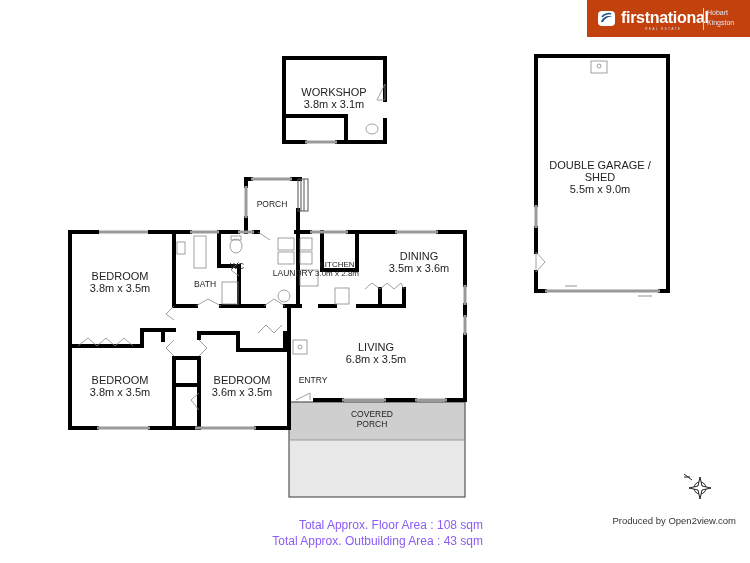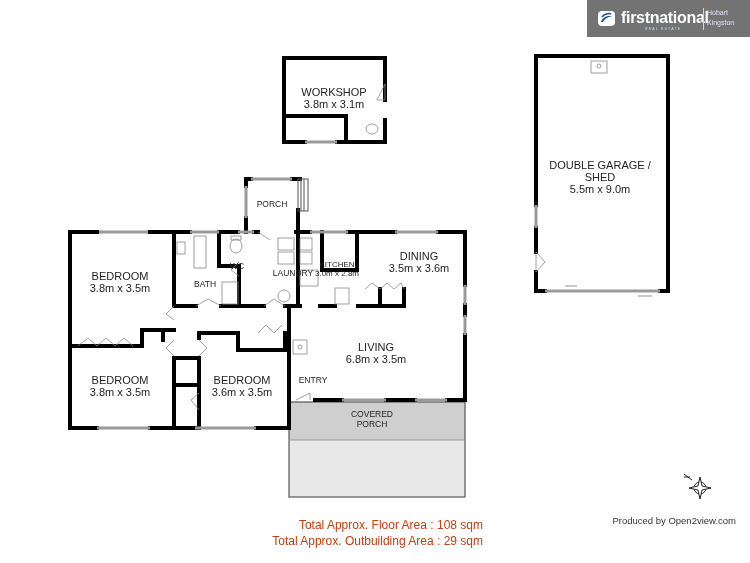--- a/index.html
+++ b/index.html
@@ -1,28 +1,28 @@
 <!DOCTYPE html>
 <html><head>
 <meta charset="utf-8">
 <style>
   html, body { margin: 0; padding: 0; background: #ffffff; }
   body { width: 750px; height: 563px; position: relative; overflow: hidden;
          font-family: "Liberation Sans", "DejaVu Sans", sans-serif; }
   #plan { position: absolute; left: 0; top: 0; }
-  .logo-box { position: absolute; left: 587px; top: 0; width: 163px; height: 37px; background: #737373; }
+  .logo-box { position: absolute; left: 587px; top: 0; width: 163px; height: 37px; background: #c2410c; }
   .logo-text { position: absolute; left: 34px; top: 9px; color: #fff; font-size: 16px; font-weight: bold; letter-spacing: -0.3px; }
   .logo-sub { position: absolute; left: 58px; top: 27px; color: #cfdcf0; font-size: 3.5px; letter-spacing: 1.2px; }
   .logo-sep { position: absolute; left: 116px; top: 8px; width: 1px; height: 22px; background: #c8d6ea; }
   .logo-loc { position: absolute; left: 120px; top: 8px; color: #dce6f4; font-size: 7px; line-height: 10px; }
   .logo-mark { position: absolute; left: 10px; top: 9px; width: 19px; height: 19px; }
   .lbl { position: absolute; text-align: center; color: #222; font-size: 11px; line-height: 12px; white-space: nowrap; transform: translateX(-50%); }
   .lbl.small { font-size: 8.5px; line-height: 10px; }
   .lbl.tiny { font-size: 8px; line-height: 9px; }
-  .area { position: absolute; color: #c2410c; font-size: 12px; line-height: 16px; text-align: right; }
+  .area { position: absolute; color: #8b5cf6; font-size: 12px; line-height: 16px; text-align: right; }
   .disc { position: absolute; right: 14px; top: 515px; color: #333; font-size: 9.5px; line-height: 12px; text-align: right; }
 </style>
 </head>
 <body>
 
 <svg id="plan" width="750" height="563" viewBox="0 0 750 563">
 
   <rect x="289" y="402" width="176" height="38" fill="#cfcfcf"></rect>
   <rect x="289" y="440" width="176" height="57" fill="#e8e8e8"></rect>
   <rect x="289" y="402" width="176" height="95" fill="none" stroke="#555" stroke-width="1.2"></rect>
@@ -241,18 +241,18 @@
   <div>ENTRY</div>
 </div>
 
 <div class="lbl small" style="left:372px; top:409px;">
   <div>COVERED</div>
   <div>PORCH</div>
 </div>
 
 <div class="area" style="right:267px; top:517px;">
   <div>Total Approx. Floor Area : 108 sqm</div>
-  <div>Total Approx. Outbuilding Area : 29 sqm</div>
+  <div>Total Approx. Outbuilding Area : 43 sqm</div>
 </div>
 
 <div class="disc">
   <div>Produced by Open2view.com</div>
 </div>
 
 </body></html>

